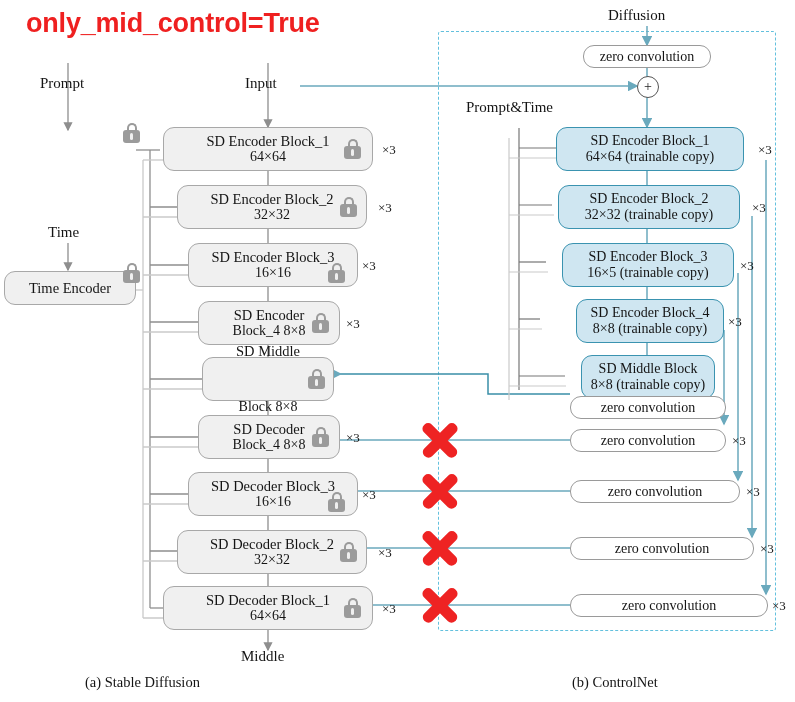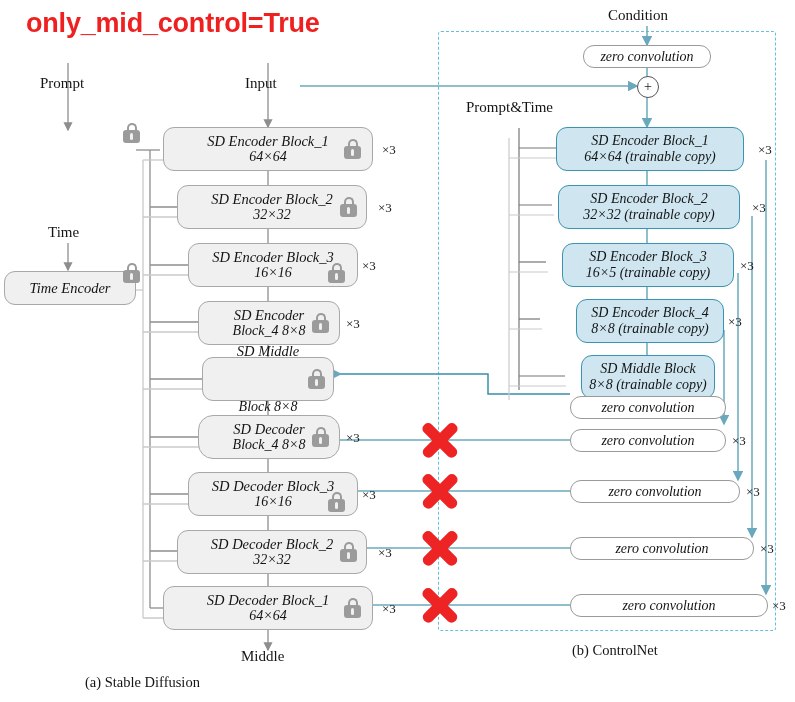--- a/index.html
+++ b/index.html
@@ -9,21 +9,21 @@
 
   
   .title{position:absolute;left:26px;top:8px;
          font-family:"Liberation Sans","DejaVu Sans",sans-serif;
          font-weight:bold;font-size:27px;letter-spacing:-0.2px;
          color:#ef2020;white-space:nowrap;}
 
   
   .node{position:absolute;box-sizing:border-box;
         display:flex;flex-direction:column;align-items:center;justify-content:center;
-        text-align:center;line-height:1.12;font-style:italic;}
+        text-align:center;line-height:1.12;}
   .sd-node{background:#f0f0f0;border:1.3px solid #a8a8a8;border-radius:11px;
            font-size:14.5px;color:#141414;}
   .cn-node{background:#cfe6f1;border:1.3px solid #3a93b0;border-radius:11px;
            font-size:14px;color:#141414;}
   .zc-node{background:#ffffff;border:1.2px solid #9a9a9a;border-radius:11px;
            font-size:14px;color:#141414;
            display:flex;align-items:center;justify-content:center;}
   .node .l2{font-size:14px;}
 
   
@@ -237,21 +237,21 @@
 
   <div class="node sd-node" style="left:202px;top:357px;width:132px;height:44px;gap:40px;">
     <div>SD Middle</div>
     <div class="l2">Block 8×8</div>
   </div>
   <div class="lock" style="left:308px;top:369px;">
       <div class="shackle"></div>
       <div class="body"></div>
     </div>
 
-  <div class="node sd-node" style="left:198px;top:415px;width:142px;height:44px;border-radius:15px;">
+  <div class="node sd-node" style="left:198px;top:415px;width:142px;height:44px;">
     <div>SD Decoder</div>
     <div class="l2">Block_4 8×8</div>
   </div>
   <div class="lock" style="left:312px;top:427px;">
       <div class="shackle"></div>
       <div class="body"></div>
     </div>
   <div class="x3" style="left:346px;top:430px;">×3</div>
 
   <div class="node sd-node" style="left:188px;top:472px;width:170px;height:44px;">
@@ -277,21 +277,21 @@
   <div class="node sd-node" style="left:163px;top:586px;width:210px;height:44px;">
     <div>SD Decoder Block_1</div>
     <div class="l2">64×64</div>
   </div>
   <div class="lock" style="left:344px;top:598px;">
       <div class="shackle"></div>
       <div class="body"></div>
     </div>
   <div class="x3" style="left:382px;top:601px;">×3</div>
 
-  <div class="lbl" style="left:608px;top:7px;">Condition</div>
+  <div class="lbl" style="left:608px;top:7px;">Diffusion</div>
   <div class="lbl" style="left:466px;top:99px;">Prompt&amp;Time</div>
 
   <div class="node zc-node" style="left:583px;top:45px;width:128px;height:23px;">
     <div>zero convolution</div>
   </div>
 
   <div style="position:absolute;left:637px;top:76px;width:20px;height:20px;border:1.4px solid #555;border-radius:50%;background:#fff;display:flex;align-items:center;justify-content:center;font-size:14px;line-height:1;color:#222;">
     <span>+</span>
   </div>
 
@@ -359,15 +359,15 @@
   <div class="xmark" style="left:418px;top:526px;">
       <i></i>
       <i></i>
     </div>
   <div class="xmark" style="left:418px;top:583px;">
       <i></i>
       <i></i>
     </div>
 
   <div class="caption" style="left:85px;top:674px;">(a) Stable Diffusion</div>
-  <div class="caption" style="left:572px;top:642px;">(b) ControlNet</div>
+  <div class="caption" style="left:572px;top:674px;">(b) ControlNet</div>
 
 </div>
 
 </body></html>

